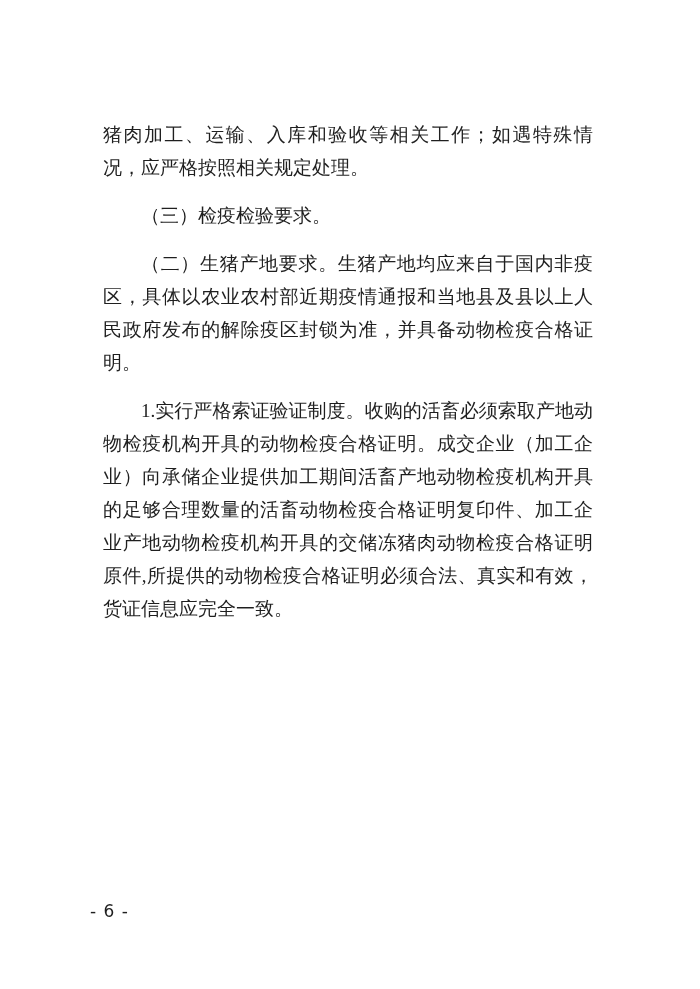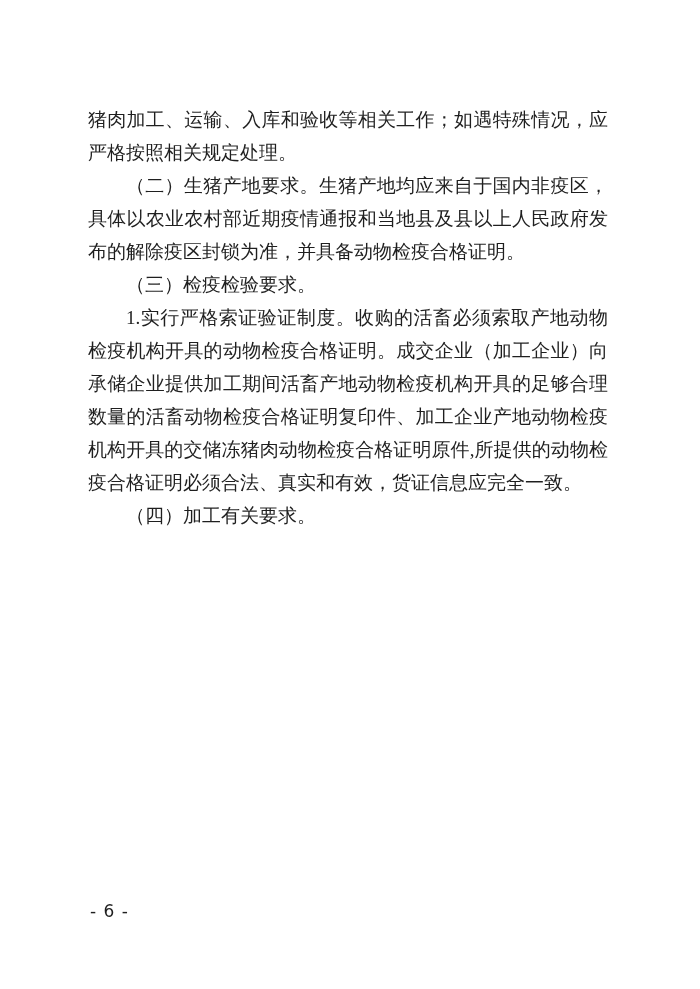--- a/index.html
+++ b/index.html
@@ -20,21 +20,21 @@
     left: 88px;
     top: 103px;
     width: 520px;
     font-size: 19px;
     line-height: 33px;
     color: #1f1f1f;
     text-align: justify;
     text-justify: inter-character;
   }
   .para {
-    margin: 0;
+    margin: 15px;
     padding: 0;
   }
   .para.indent {
     text-indent: 2em;
   }
   .footer {
     position: absolute;
     left: 90px;
     top: 901px;
     font-size: 17px;
@@ -42,19 +42,18 @@
     font-family: "DejaVu Sans", "Liberation Sans", sans-serif;
     letter-spacing: 1px;
   }
 </style>
 </head>
 <body>
 
 <div class="page" style="background: rgb(255, 255, 255); color: rgb(31, 31, 31);">
   <div class="body-text">
       <p class="para">猪肉加工、运输、入库和验收等相关工作；如遇特殊情况，应严格按照相关规定处理。</p>
+      <p class="para indent">（三）检疫检验要求。</p>
       <p class="para indent">（二）生猪产地要求。生猪产地均应来自于国内非疫区，具体以农业农村部近期疫情通报和当地县及县以上人民政府发布的解除疫区封锁为准，并具备动物检疫合格证明。</p>
-      <p class="para indent">（三）检疫检验要求。</p>
       <p class="para indent">1.实行严格索证验证制度。收购的活畜必须索取产地动物检疫机构开具的动物检疫合格证明。成交企业（加工企业）向承储企业提供加工期间活畜产地动物检疫机构开具的足够合理数量的活畜动物检疫合格证明复印件、加工企业产地动物检疫机构开具的交储冻猪肉动物检疫合格证明原件,所提供的动物检疫合格证明必须合法、真实和有效，货证信息应完全一致。</p>
-      <p class="para indent">（四）加工有关要求。</p>
     </div>
   <div class="footer">- 6 -</div>
 </div>
 
 </body></html>

